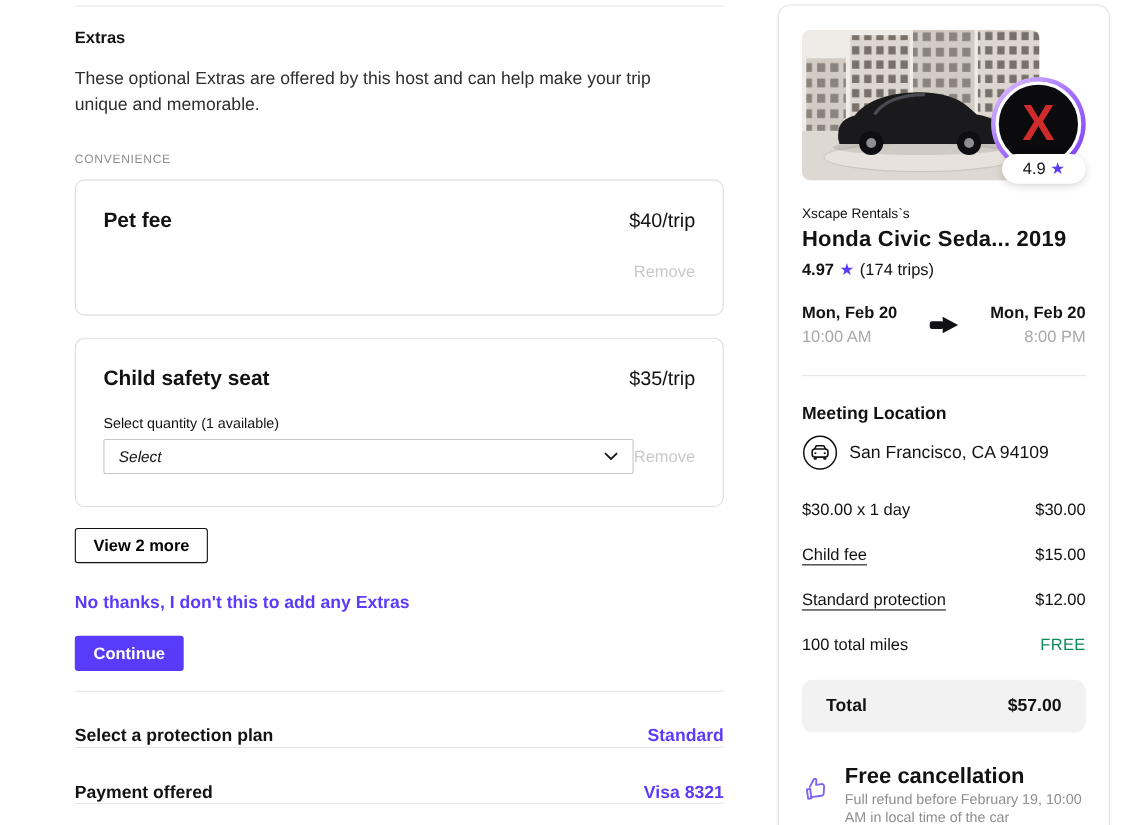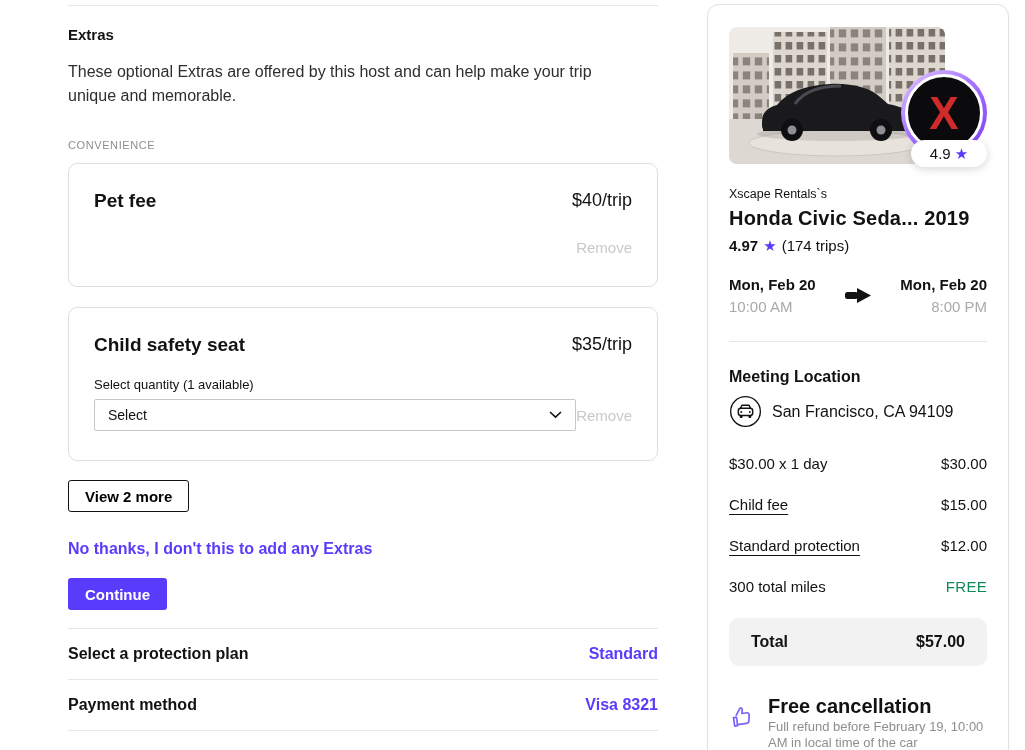--- a/index.html
+++ b/index.html
@@ -30,34 +30,34 @@
   .card-child{margin-top:20px;height:154px;}
   .extra-head{display:flex;justify-content:space-between;align-items:flex-start;}
   .extra-name{font-size:19px;font-weight:700;line-height:23px;}
   .extra-price{font-size:18px;line-height:22px;}
   .remove-btn{font-size:15px;color:var(--gray-remove);background:none;border:none;
     font-family:inherit;cursor:default;}
   .pet-remove-row{display:flex;justify-content:flex-end;margin-top:27px;}
   .qty-label{margin-top:21px;font-size:13px;line-height:16px;}
   .select-row{display:flex;align-items:center;margin-top:6px;}
   .select-box{width:492px;height:32px;border:1px solid #c7c7c9;background:#fff;border-radius:2px;
-    display:flex;align-items:center;justify-content:space-between;padding:0 13px;cursor:pointer;}
+    display:flex;align-items:center;justify-content:space-between;padding:0 13px;cursor:pointer;font-style:italic;}
   .select-box span{font-size:14px;}
   .select-row .remove-btn{margin-left:auto;}
 
   .view-more{margin-top:19px;height:32px;padding:0 16px;border:1.5px solid var(--ink);background:#fff;
     border-radius:3px;font-size:15px;font-weight:700;font-family:inherit;cursor:pointer;display:block;}
   .decline-link{display:inline-block;margin-top:27px;font-size:16px;line-height:19px;font-weight:700;
     color:var(--accent);text-decoration:none;cursor:pointer;}
   .continue-btn{margin-top:20px;height:32px;padding:0 17px;border:none;border-radius:3px;
     background:var(--accent);color:#fff;font-size:15px;font-weight:700;font-family:inherit;cursor:pointer;display:block;}
 
   .settings{margin-top:18px;border-top:1px solid var(--divider);}
   .settings-row{height:51px;border-bottom:1px solid var(--divider);display:flex;
-    align-items:center;justify-content:space-between;cursor:pointer;}
+    align-items:flex-end;justify-content:space-between;cursor:pointer;}
   .settings-label{font-size:16px;font-weight:700;}
   .settings-value{font-size:16px;font-weight:700;color:var(--accent);}
 
   
   .trip-card{position:absolute;left:707px;top:4px;width:302px;height:770px;background:#fff;
     border:1px solid #e2e2e4;border-radius:12px;box-shadow:0 1px 3px rgba(0,0,0,.04);
     padding:22px 21px;}
   .photo-wrap{position:relative;height:137px;}
   .photo{width:216px;height:137px;border-radius:8px;overflow:hidden;display:block;}
   .avatar-ring{position:absolute;top:43px;right:0;width:86px;height:86px;border-radius:50%;
@@ -139,21 +139,21 @@
     <button class="view-more">View 2 more</button>
     <a class="decline-link">No thanks, I don't this to add any Extras</a>
     <button class="continue-btn">Continue</button>
 
     <div class="settings">
       <div class="settings-row">
         <span class="settings-label">Select a protection plan</span>
         <span class="settings-value">Standard</span>
       </div>
       <div class="settings-row">
-        <span class="settings-label">Payment method</span>
+        <span class="settings-label">Payment offered</span>
         <span class="settings-value">Visa 8321</span>
       </div>
     </div>
   </div>
 
   <aside class="trip-card">
     <div class="photo-wrap">
       <svg class="photo" viewBox="0 0 216 137" preserveAspectRatio="none">
         <defs>
           <pattern id="winA" width="11" height="13" patternUnits="userSpaceOnUse">
@@ -239,21 +239,21 @@
       </div>
       <div class="price-row">
         <span class="u">Child fee</span>
         <span>$15.00</span>
       </div>
       <div class="price-row">
         <span class="u">Standard protection</span>
         <span>$12.00</span>
       </div>
       <div class="price-row">
-        <span>300 total miles</span>
+        <span>100 total miles</span>
         <span class="green">FREE</span>
       </div>
     </div>
 
     <div class="total-box">
       <span>Total</span>
       <span>$57.00</span>
     </div>
 
     <div class="cancel">

